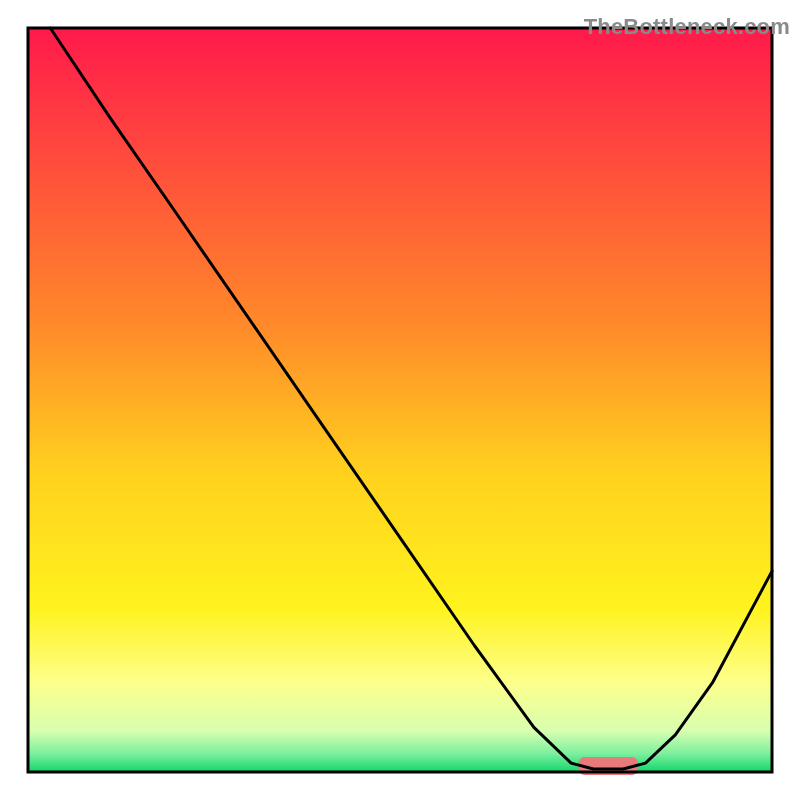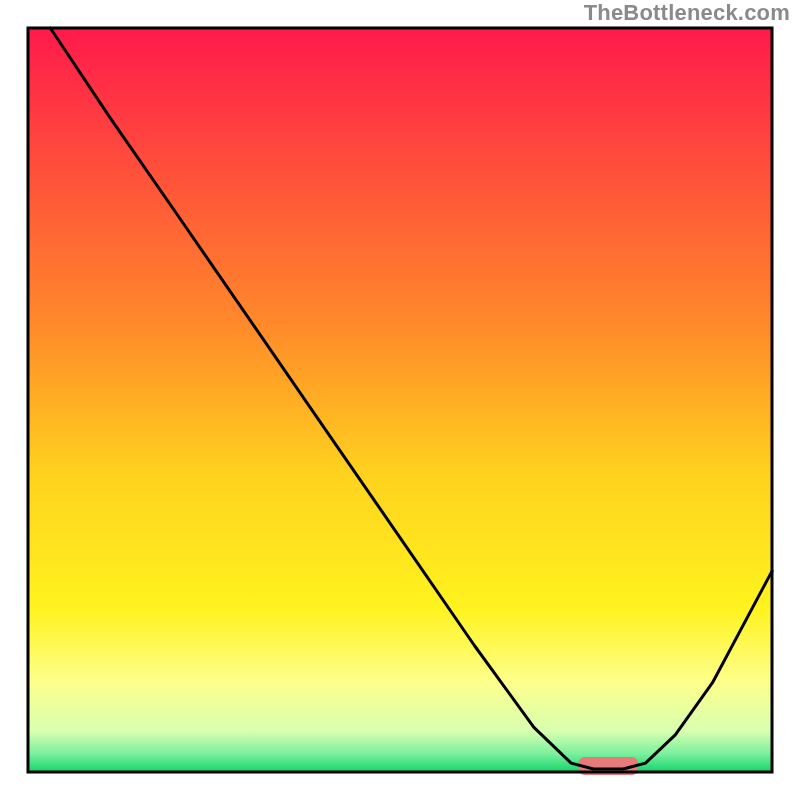--- a/index.html
+++ b/index.html
@@ -11,21 +11,21 @@
     font-family: Arial, Helvetica, sans-serif;
     overflow: hidden;
   }
   .wrap {
     position: relative;
     width: 800px;
     height: 800px;
   }
   .attribution {
     position: absolute;
-    top: 0;
+    top: 14px;
     right: 10px;
     font-size: 22px;
     font-weight: bold;
     color: #8a8a8a;
     letter-spacing: 0.2px;
     z-index: 10;
   }
   svg {
     display: block;
   }

